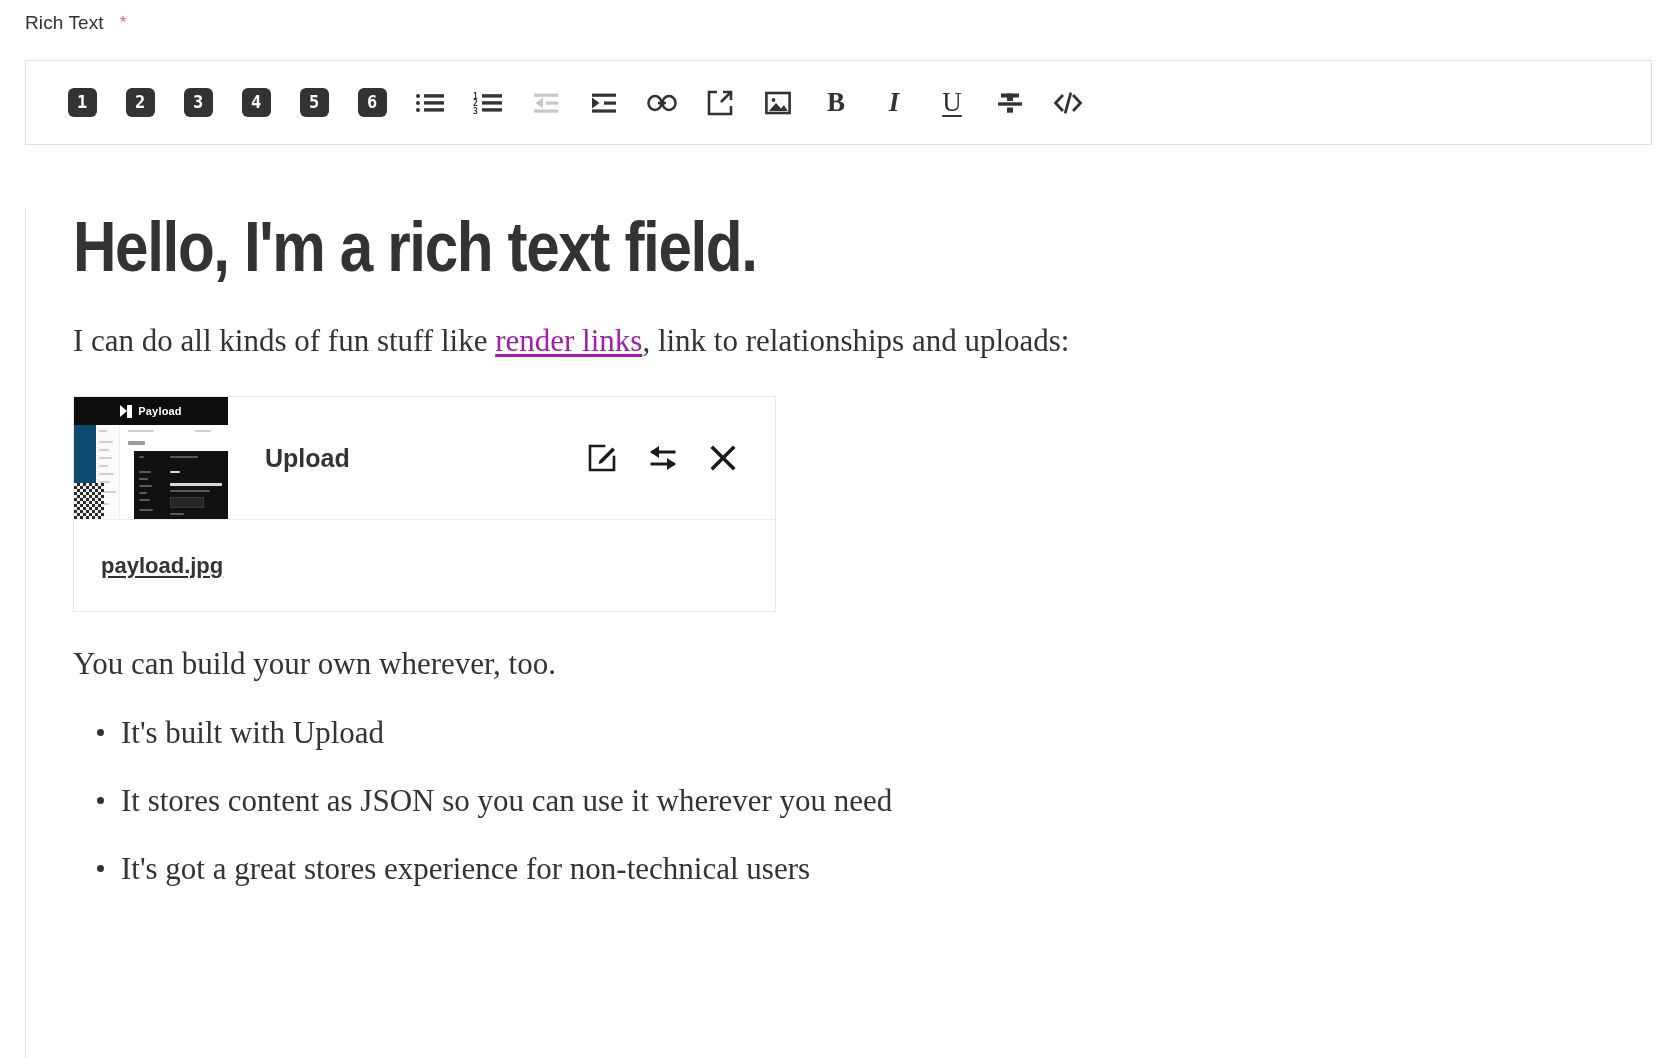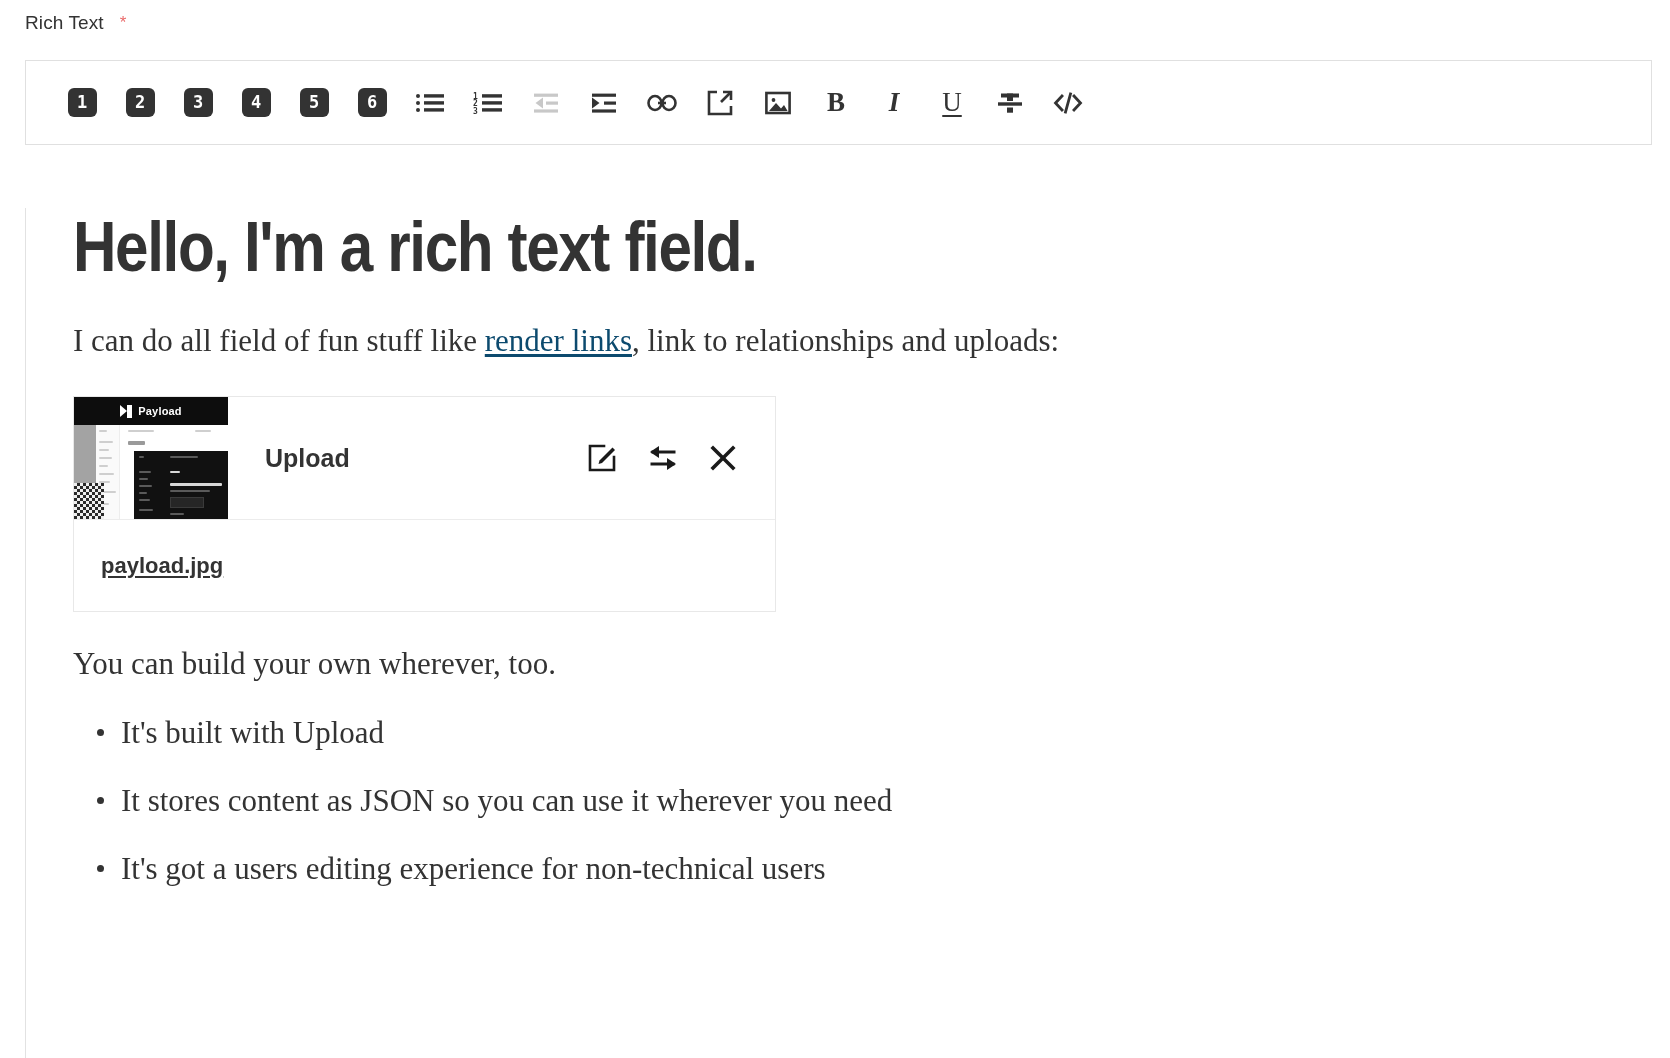--- a/index.html
+++ b/index.html
@@ -115,42 +115,42 @@
   }
   .rt-p {
     font-family: "Liberation Serif", serif;
     font-size: 31px;
     line-height: 1.45;
     color: #333333;
     margin: 0;
   }
   .rt-p.lead { margin-top: 36px; }
   .rt-link {
-    color: #0c4a6e;
+    color: #a21caf;
     text-decoration: underline;
     text-underline-offset: 3px;
   }
 
   
   .upload-card {
     margin-top: 32px;
     width: 703px;
     border: 1px solid #e8e8e8;
     background: #ffffff;
   }
   .upload-head {
     display: flex;
     align-items: stretch;
     border-bottom: 1px solid #ececec;
     height: 123px;
   }
   .upload-thumb {
     width: 154px;
     flex: 0 0 154px;
-    background: #a3a3a3;
+    background: #0c4a6e;
     position: relative;
     overflow: hidden;
   }
   .thumb-bar {
     position: absolute;
     left: 0; top: 0; right: 0;
     height: 28px;
     background: #0d0d0d;
     display: flex;
     align-items: center;
@@ -409,21 +409,21 @@
     </svg>
   </button>
 
 </div>
 
 <div class="rt-content">
 
   <h1 class="rt-h1">Hello, I'm a rich text field.</h1>
 
   <p class="rt-p lead">
-    <span>I can do all field of fun stuff like </span><a class="rt-link" href="#">render links</a><span>, link to relationships and uploads:</span>
+    <span>I can do all kinds of fun stuff like </span><a class="rt-link" href="#">render links</a><span>, link to relationships and uploads:</span>
   </p>
 
   <div class="upload-card">
     <div class="upload-head">
 
       <div class="upload-thumb">
         <div class="thumb-bar">
           <span class="thumb-logo"></span>
           <span class="thumb-word">Payload</span>
         </div>
@@ -496,17 +496,17 @@
     <div class="upload-foot">
       <a class="upload-filename" href="#">payload.jpg</a>
     </div>
   </div>
 
   <p class="rt-p after-card">You can build your own wherever, too.</p>
 
   <ul class="rt-ul">
     <li>It's built with Upload</li>
     <li>It stores content as JSON so you can use it wherever you need</li>
-    <li>It's got a users editing experience for non-technical users</li>
+    <li>It's got a great stores experience for non-technical users</li>
   </ul>
 
 
 </div>
 
 </body></html>

